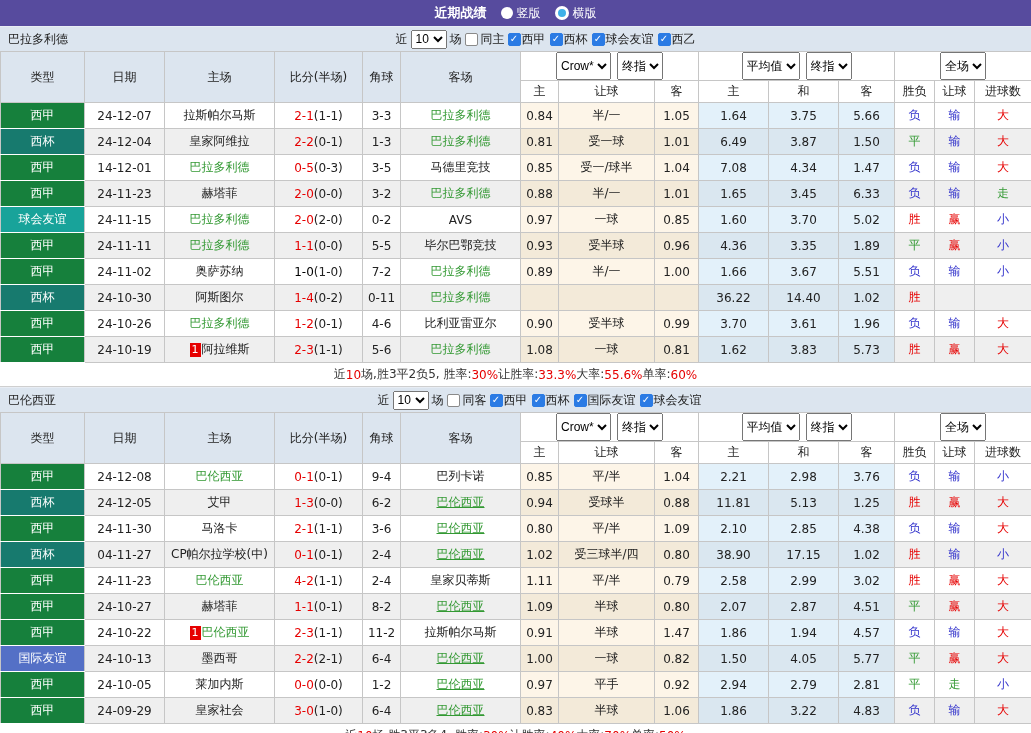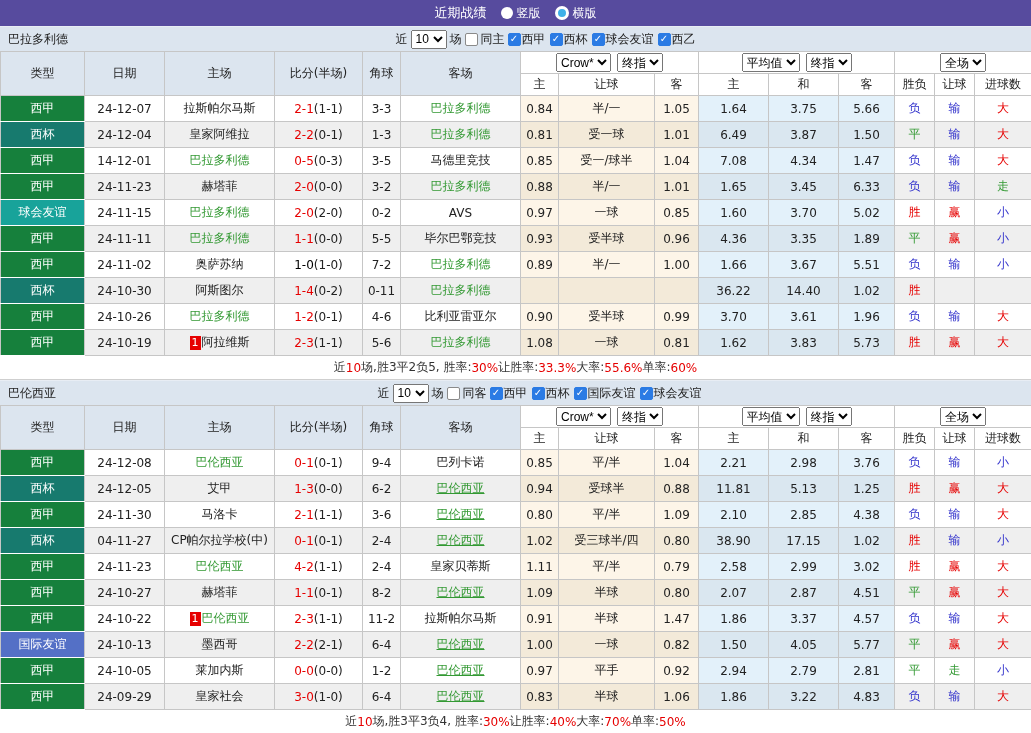--- a/index.html
+++ b/index.html
@@ -2,41 +2,41 @@
 <html><head>
 <meta charset="utf-8">
 <style>
   *{box-sizing:border-box}
   html,body{margin:0;padding:0}
   body{font-family:"DejaVu Sans","Liberation Sans",sans-serif;font-size:12px;color:#222;background:#fff}
   .page{width:1031px}
 
   
   .topbar{height:26px;background:#574b9e;display:flex;align-items:center;justify-content:center;gap:14px;color:#fff}
-  .topbar-title{font-weight:normal;font-size:13px}
+  .topbar-title{font-weight:bold;font-size:13px}
   .radio-item{display:inline-flex;align-items:center;gap:4px;font-size:12px;cursor:pointer}
   .radio{display:inline-block;border-radius:50%}
   .radio.sel{width:12px;height:12px;background:#fff}
   .radio.unsel{width:14px;height:14px;background:#3fb0e8;border:3px solid #fff}
 
   
   .section-head{height:25px;background:#dce5ef;display:flex;align-items:center;padding:0 8px;border-top:1px solid #e8edf4}
   .team-name{color:#222;font-size:12px}
   .filters{flex:1;display:flex;align-items:center;justify-content:center;gap:3px}
   .filters select{font-size:12px;height:19px}
   .cb{width:13px;height:13px;display:inline-flex;align-items:center;justify-content:center;border:1px solid #8a8a8a;background:#fff;border-radius:2px;font-size:10px;line-height:1;cursor:pointer}
   .cb.checked{background:#2b7be4;border-color:#2b7be4;color:#fff}
   .cb-item{display:inline-flex;align-items:center;gap:1px;cursor:pointer}
 
   
   table{border-collapse:collapse;table-layout:fixed;width:1031px}
   th,td{border:1px solid #c6c6c6;text-align:center;padding:0;overflow:hidden;white-space:nowrap}
   thead th{background:#dce5ef;font-weight:normal;height:22px;color:#222}
   thead th.white{background:#fff}
-  .selcell select{font-size:12px;height:19px;margin:0 3px}
+  .selcell select{font-size:12px;height:28px;margin:0 3px}
   tbody td{height:26px}
   tbody tr:nth-child(odd) td{background:#fff}
   tbody tr:nth-child(even) td{background:#efefef}
   tbody tr:nth-child(odd) td.col-crow{background:#fdf5e8}
   tbody tr:nth-child(even) td.col-crow{background:#f3ead9}
   tbody tr:nth-child(odd) td.col-avg{background:#e3f1fa}
   tbody tr:nth-child(even) td.col-avg{background:#dae7f0}
   td.type-cell{color:#fff;border-bottom-color:#fff}
   .badge{display:inline-block;background:#e60000;color:#fff;padding:0 2px;font-size:11px;line-height:14px;margin-right:1px}
   .team-link{cursor:pointer}
@@ -508,21 +508,21 @@
             <td class="type-cell" style="background: rgb(22, 128, 60);">西甲</td>
             <td>24-10-22</td>
             <td><span class="badge">1</span><span class="team-link" style="color: rgb(51, 153, 51);">巴伦西亚</span></td>
             <td><span class="team-link" style="color: rgb(230, 0, 0);">2-3</span><span>(1-1)</span></td>
             <td>11-2</td>
             <td><span class="team-link">拉斯帕尔马斯</span></td>
             <td class="col-crow">0.91</td>
             <td class="col-crow">半球</td>
             <td class="col-crow">1.47</td>
             <td class="col-avg">1.86</td>
-            <td class="col-avg">3.37</td>
+            <td class="col-avg">1.94</td>
             <td class="col-avg">4.57</td>
             <td><span style="color: rgb(51, 51, 204);">负</span></td>
             <td><span style="color: rgb(51, 51, 204);">输</span></td>
             <td><span style="color: rgb(230, 0, 0);">大</span></td>
           </tr>
           <tr>
             <td class="type-cell" style="background: rgb(84, 112, 198);">国际友谊</td>
             <td>24-10-13</td>
             <td><span class="team-link">墨西哥</span></td>
             <td><span class="team-link" style="color: rgb(230, 0, 0);">2-2</span><span>(2-1)</span></td>

